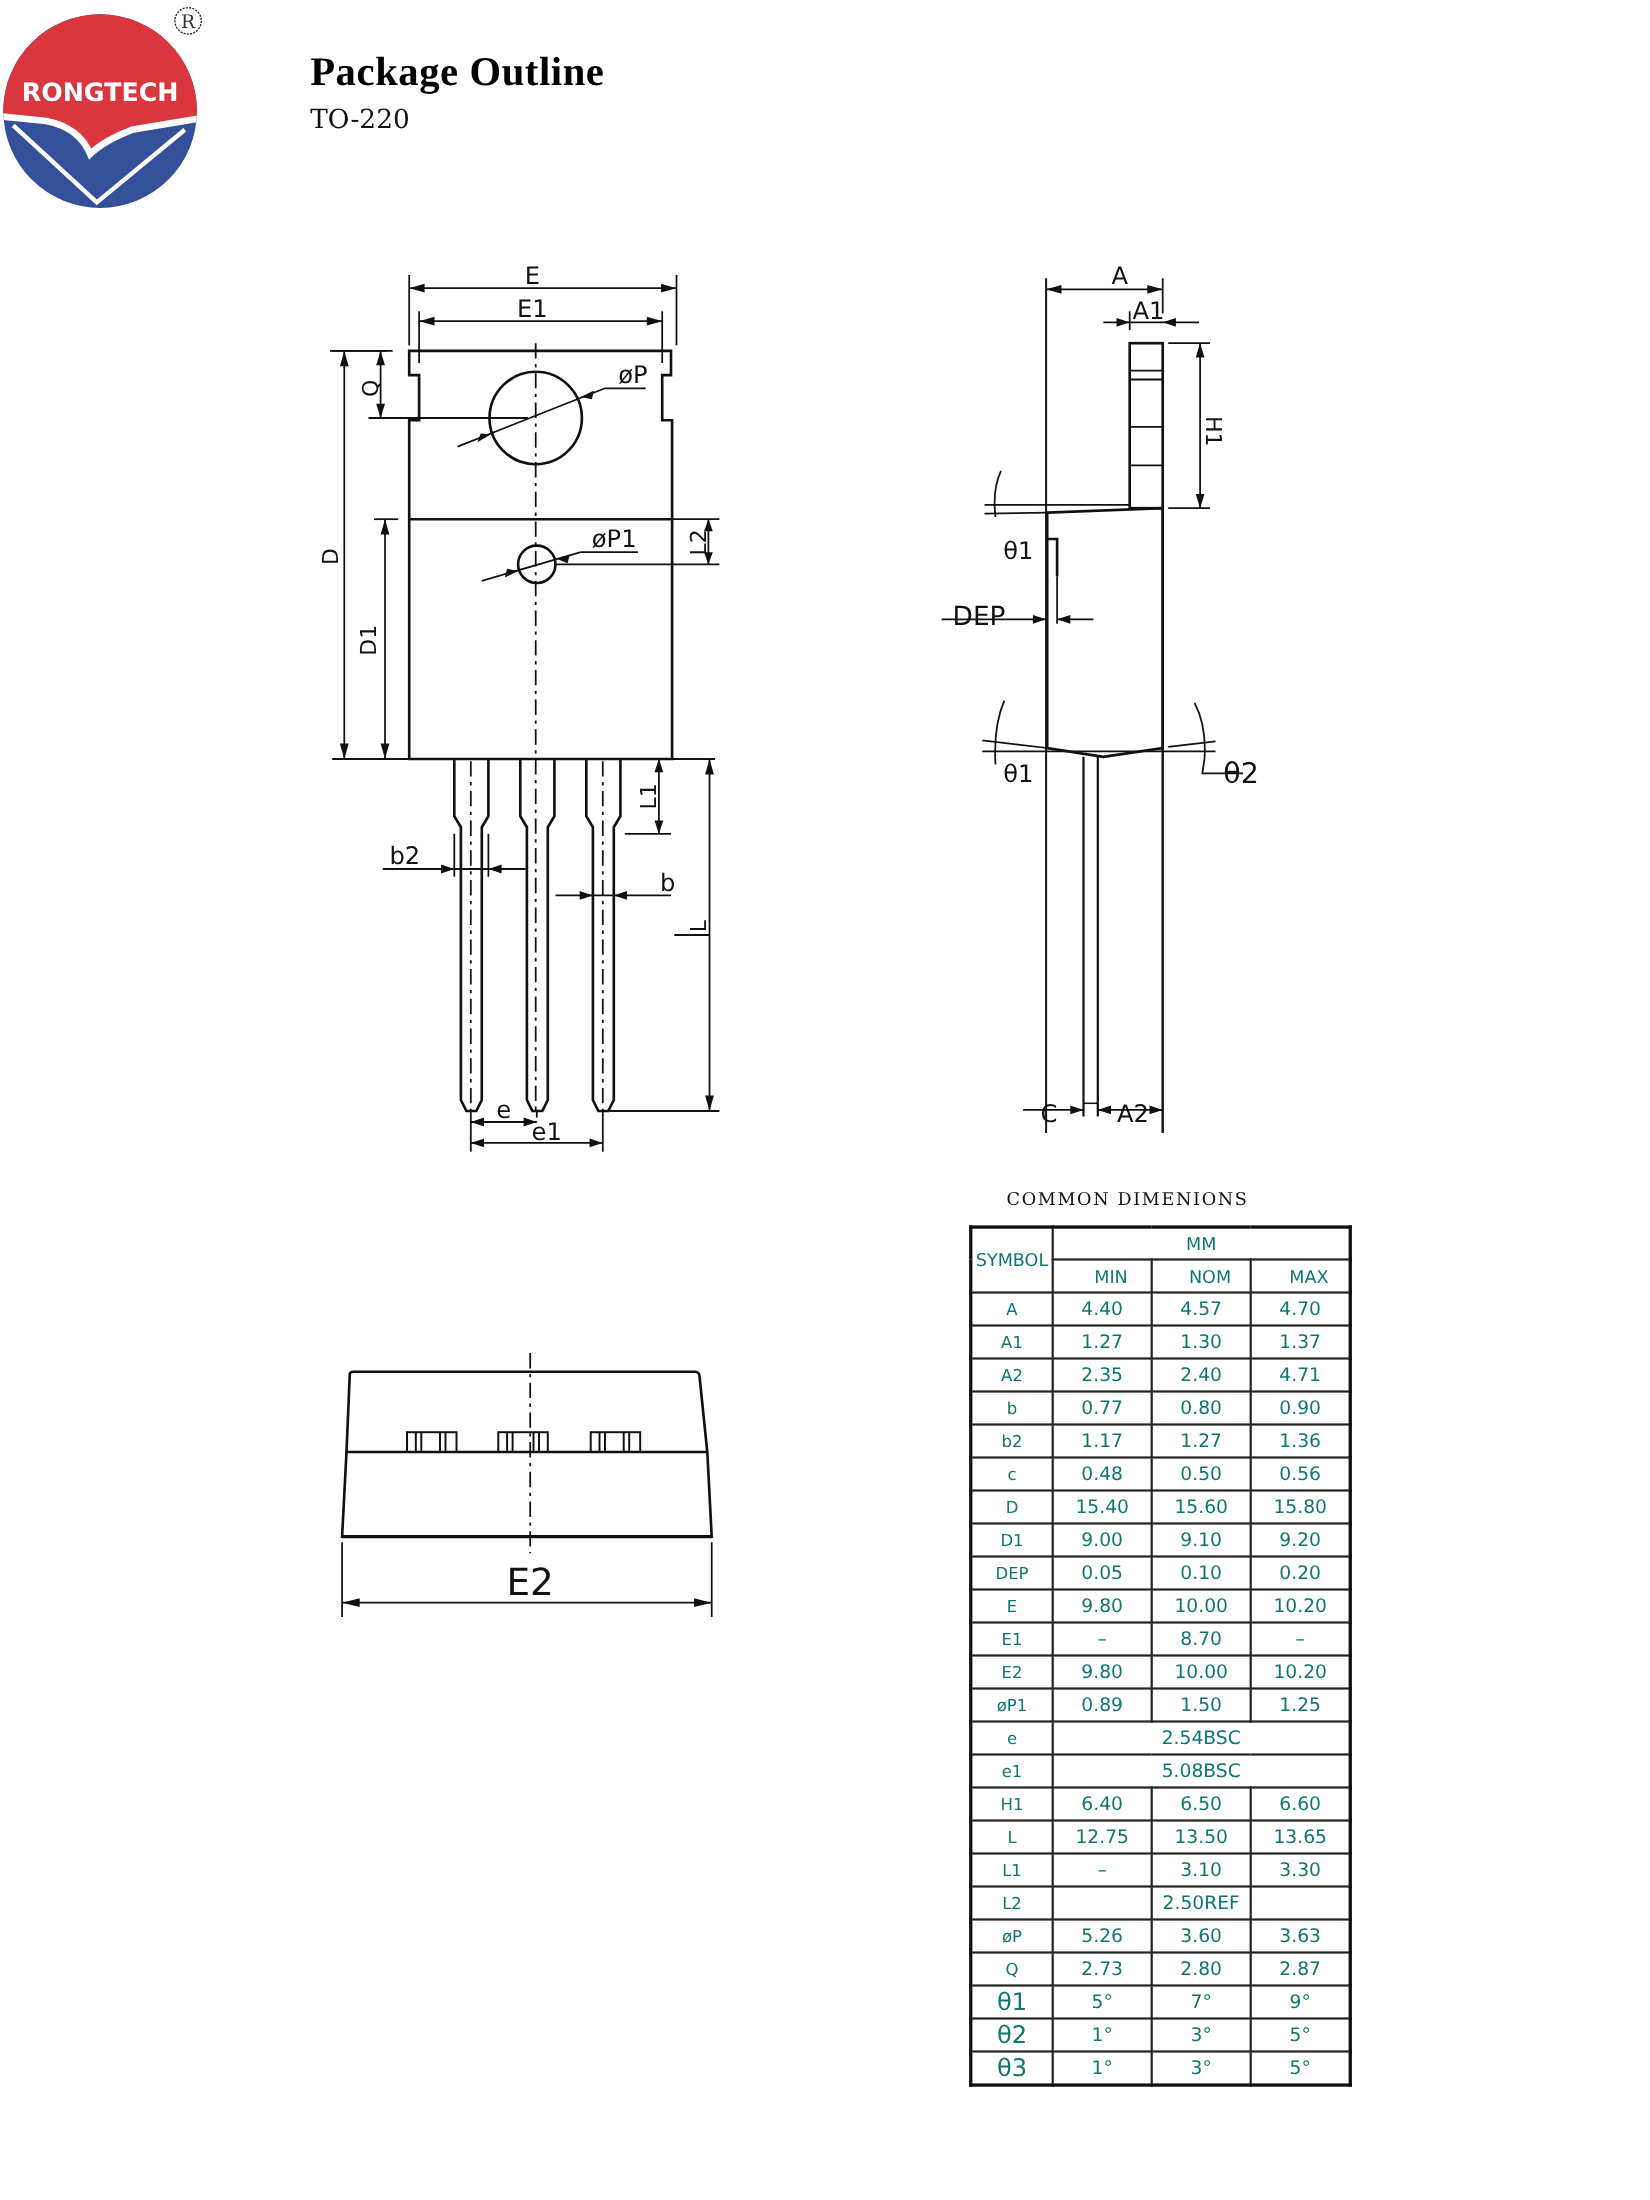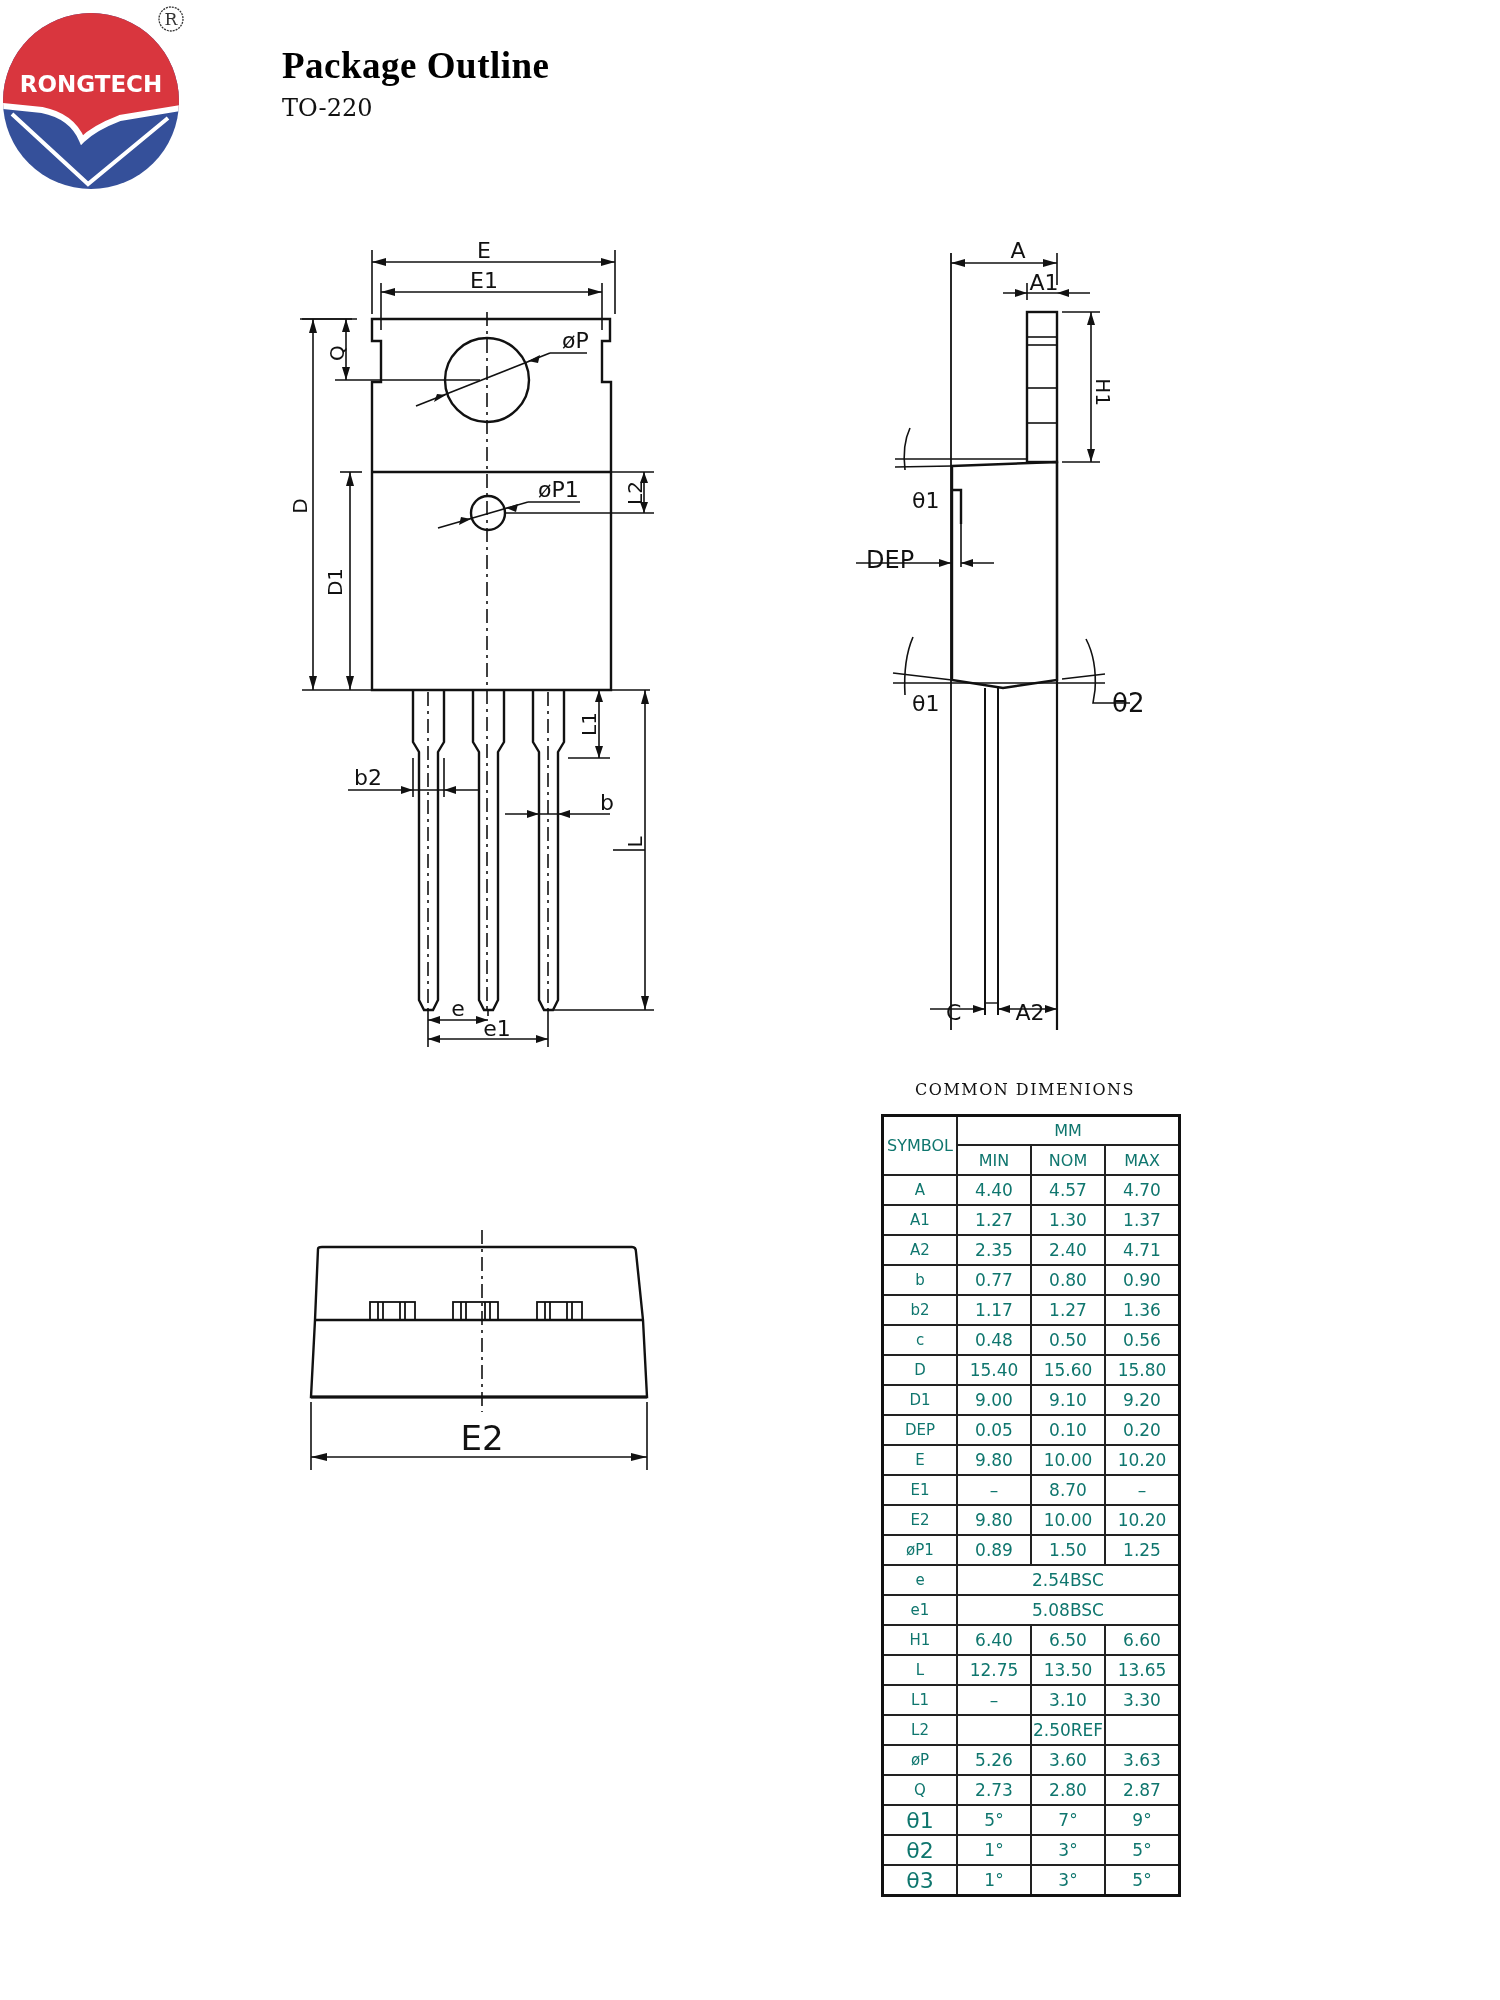--- a/index.html
+++ b/index.html
@@ -8,21 +8,21 @@
   #logo { left:2px; top:12px; width:178px; height:178px; }
   #reg { left:156px; top:4px; width:30px; height:30px; }
   #title { left:282px; top:44px; font-family:Liberation Serif, serif; font-weight:bold; font-size:37px; letter-spacing:0.5px; color:#000; }
   #subtitle { left:282px; top:94px; font-family:"DejaVu Serif", serif; font-size:24px; color:#111; }
   #drawing { left:0; top:0; width:1500px; height:2000px; }
   #drawing text { font-family:"DejaVu Sans", sans-serif; fill:#111; }
   #tbl-caption { left:880px; top:1080px; width:290px; text-align:center; font-family:"DejaVu Serif", serif; font-size:16px; letter-spacing:1.5px; color:#111; }
   #dim-table { left:881px; top:1114px; border-collapse:collapse; border:3px solid #111; font-family:"DejaVu Sans", sans-serif; font-size:17px; color:#0f766e; }
   #dim-table td, #dim-table th { border:2px solid #222; text-align:center; padding:0; height:28px; font-weight:normal; }
   #dim-table .sym { width:72px; font-size:15px; }
-  #dim-table .val { width:72px; }
+  #dim-table .val { width:72px;padding-left:16px; }
   #dim-table .hdr { font-size:16px; }
   #dim-table .mm { font-size:16px; height:27px;margin-left:48px; }
   #dim-table .theta { font-size:22px; }
 </style>
 </head>
 <body>
 
 <svg id="logo" class="abs" viewBox="0 0 178 178">
   <defs>
     <clipPath id="circ">

